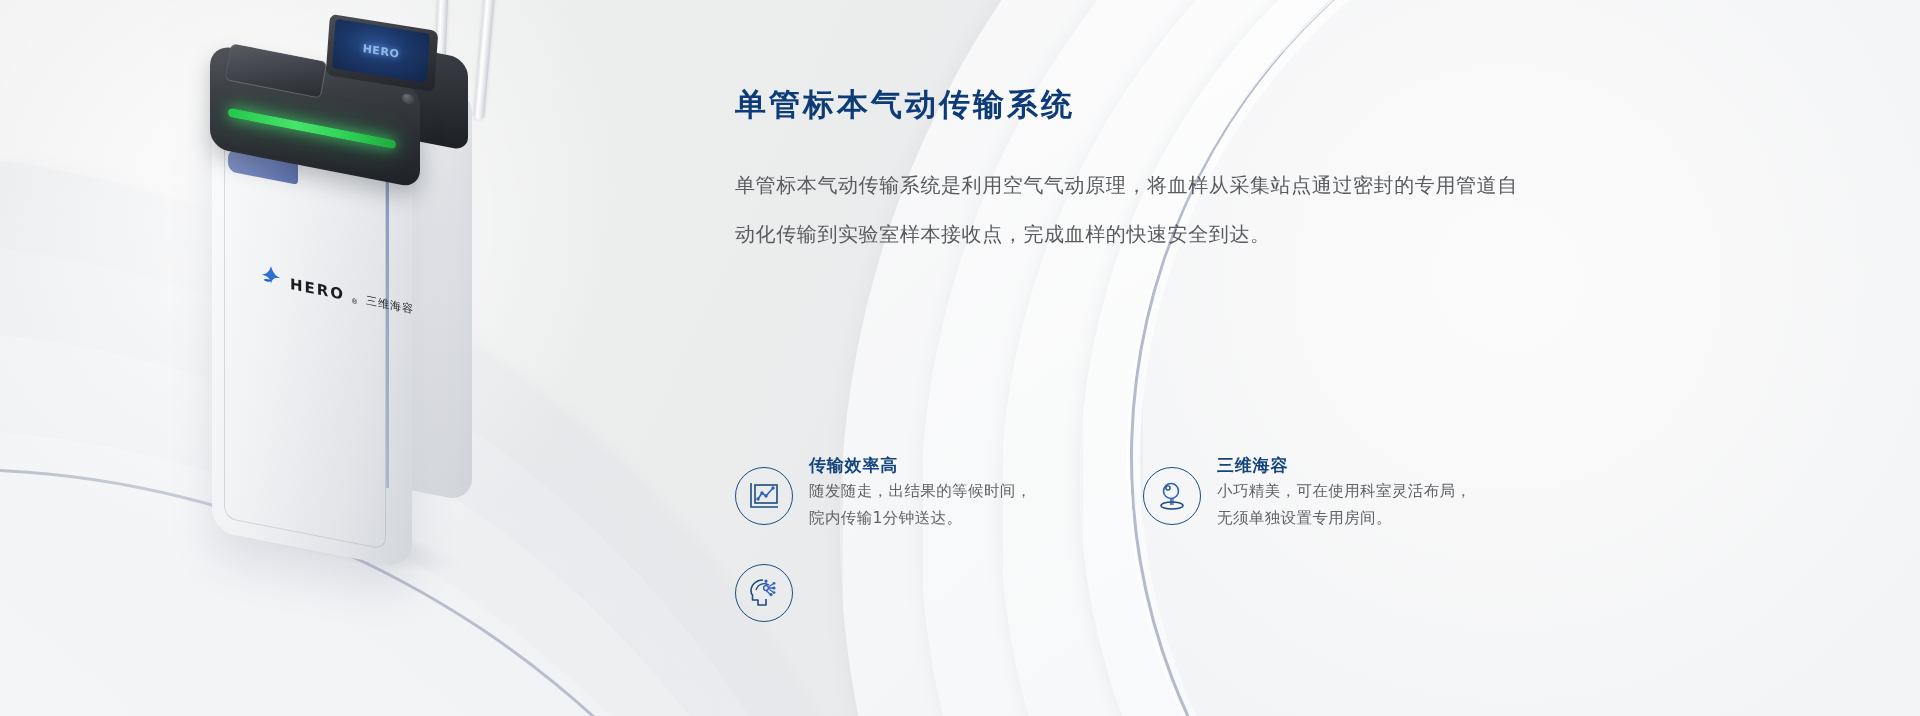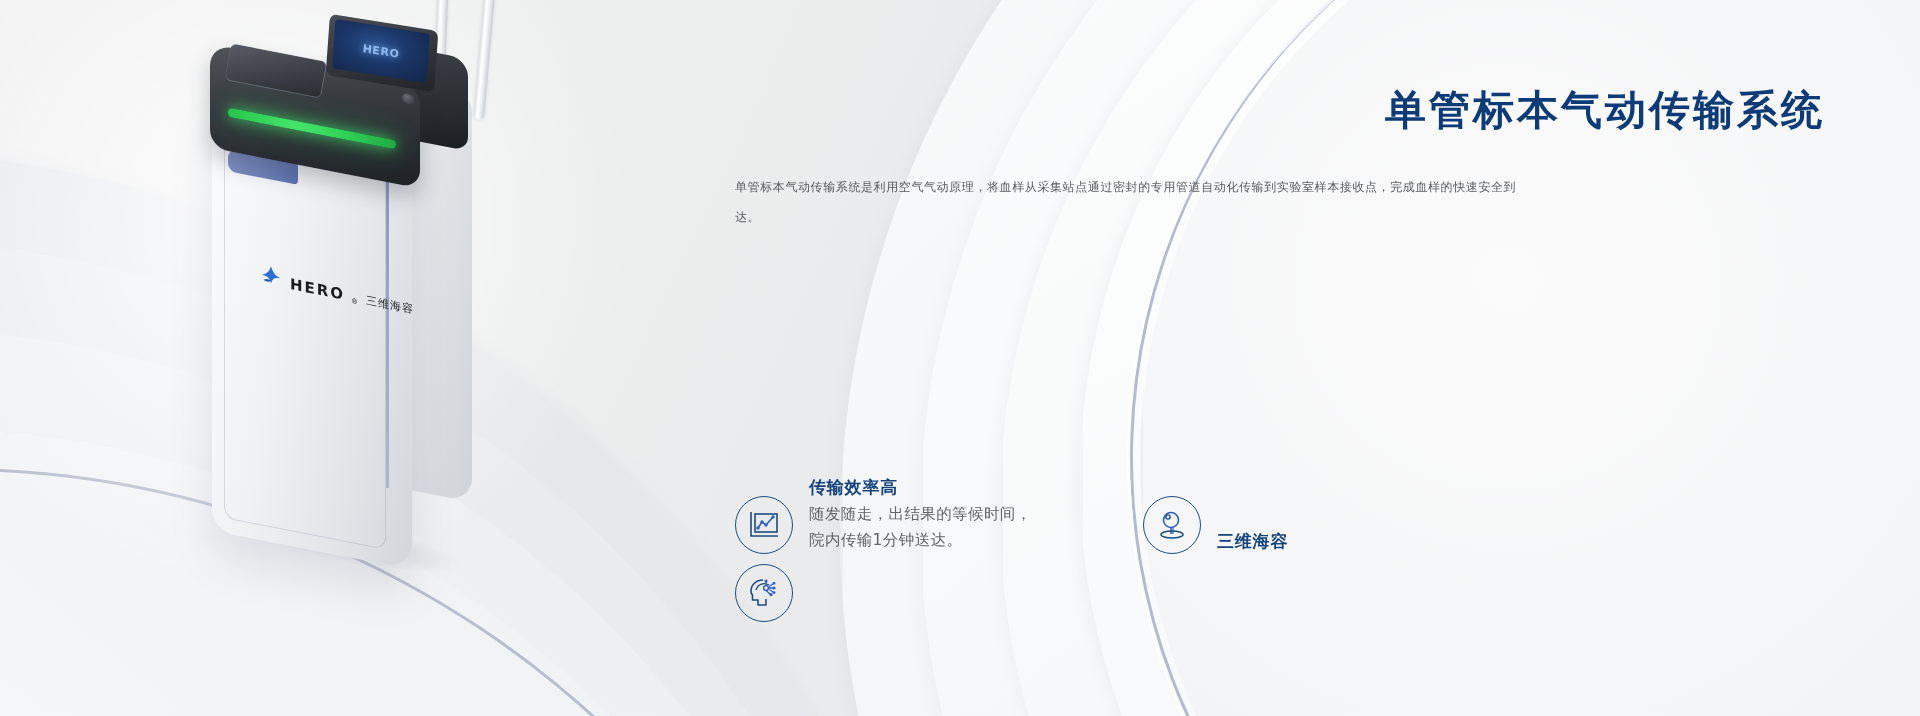--- a/index.html
+++ b/index.html
@@ -230,46 +230,45 @@
     transform: skewY(11deg);
   }
 
   
   .content {
     position: absolute;
     left: 735px; top: 86px;
     width: 1090px;
   }
   .title {
-    font-size: 41px;
+    font-size: 31px;
     font-weight: bold;
     color: #0d3b78;
     letter-spacing: 3px;
     line-height: 1.2;
     font-family: "DejaVu Sans", "Liberation Sans", sans-serif;
-    text-align: right;
   }
   .intro {
     margin-top: 38px;
     width: 790px;
-    font-size: 12px;
+    font-size: 20px;
     color: #595b5e;
     line-height: 2.45;
     letter-spacing: .6px;
   }
   .features {
     position: absolute;
     left: 735px; top: 428px;
     width: 1090px;
     display: grid;
     grid-template-columns: 408px 420px;
     grid-template-rows: 126px auto;
     row-gap: 0px;
   }
-  .feature { display: flex; align-items: flex-end; gap: 16px; }
+  .feature { display: flex; align-items: center; gap: 16px; }
   .f-icon {
     flex: 0 0 auto;
     width: 58px; height: 58px;
     border: 1.6px solid #1b4d7e;
     border-radius: 50%;
     display: flex; align-items: center; justify-content: center;
     margin-top: 10px;
   }
   .f-icon svg { display: block; }
   .f-text { padding-top: 1px; }
@@ -364,20 +363,22 @@
         <svg width="32" height="32" viewBox="0 0 32 32">
           <circle cx="15" cy="11" r="7.5" stroke="#2f5fc0" stroke-width="1.6" fill="none"></circle>
           <circle cx="12" cy="8" r="2.1" stroke="#1b4d7e" stroke-width="1.4" fill="none"></circle>
           <path d="M15 18 V25" stroke="#2f5fc0" stroke-width="1.6"></path>
           <path d="M17 18 V25" stroke="#2f5fc0" stroke-width="1.2"></path>
           <ellipse cx="16" cy="25.5" rx="11" ry="3.6" stroke="#1b4d7e" stroke-width="1.5" fill="none"></ellipse>
         </svg>
       </span>
       <span class="f-text">
         <span class="f-title">三维海容</span>
+        <div class="f-desc">小巧精美，可在使用科室灵活布局，
+无须单独设置专用房间。</div>
       </span>
     </div>
 
 
     <div class="feature">
       <span class="f-icon">
         <svg width="34" height="32" viewBox="0 0 34 32">
           <path d="M16 3 C9 3 4 8 4 14 C4 17 5.5 18 5.5 18 L5.5 23 L11 23 L11 28 L19 28 L19 22" stroke="#1b4d7e" stroke-width="1.6" fill="none" stroke-linejoin="round"></path>
           <path d="M9 13 C11 7 17 5 22 8" stroke="#1b4d7e" stroke-width="1.4" fill="none"></path>
           <circle cx="19" cy="11" r="2.4" stroke="#2f5fc0" stroke-width="1.4" fill="none"></circle>

